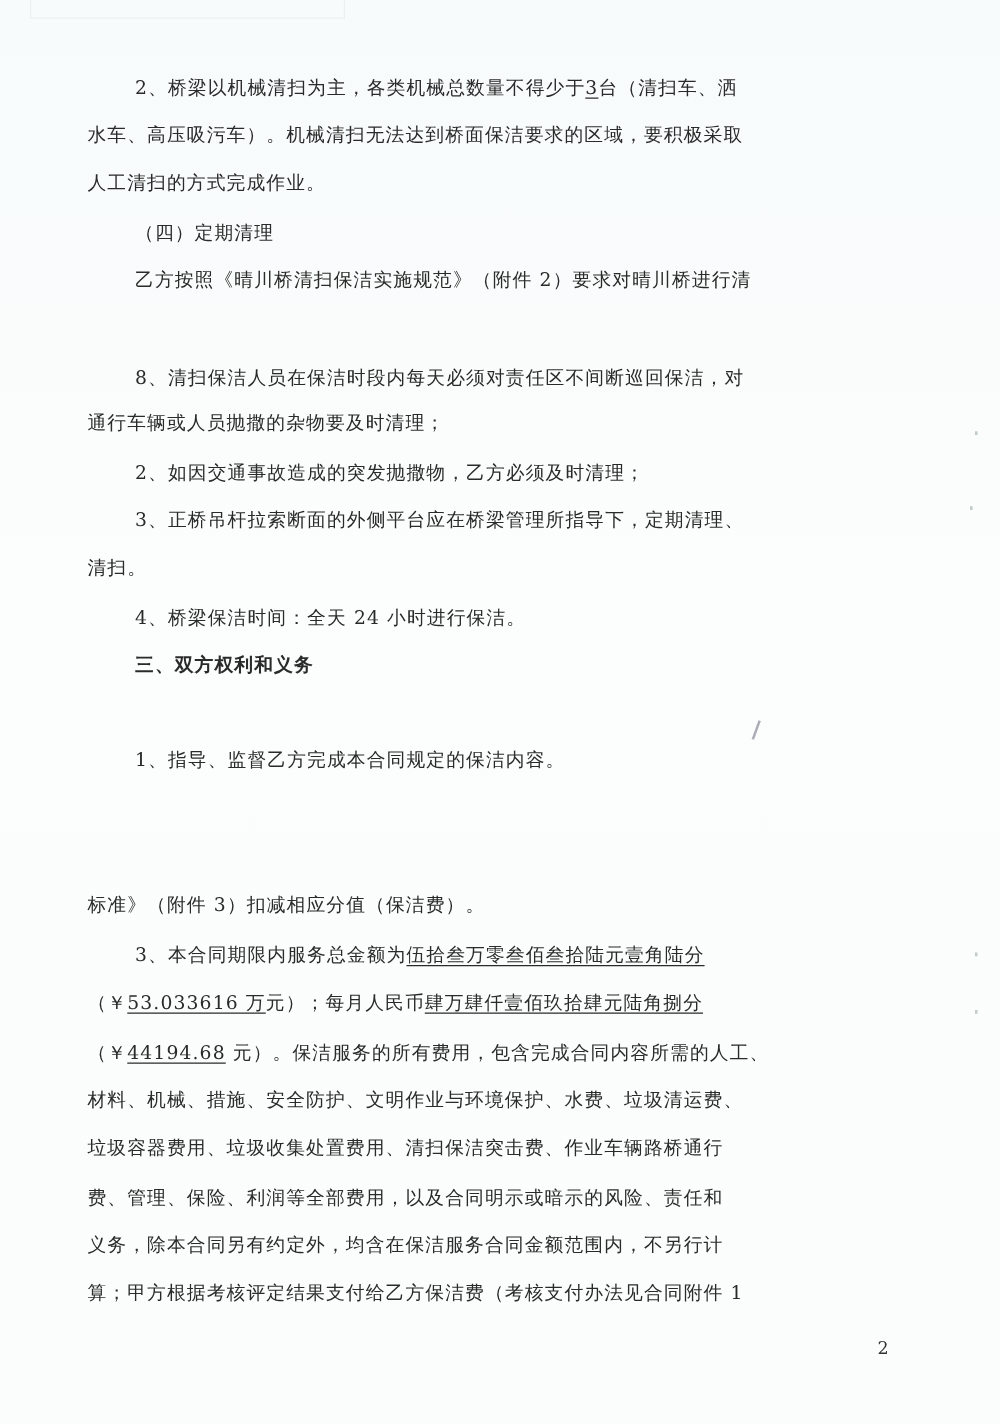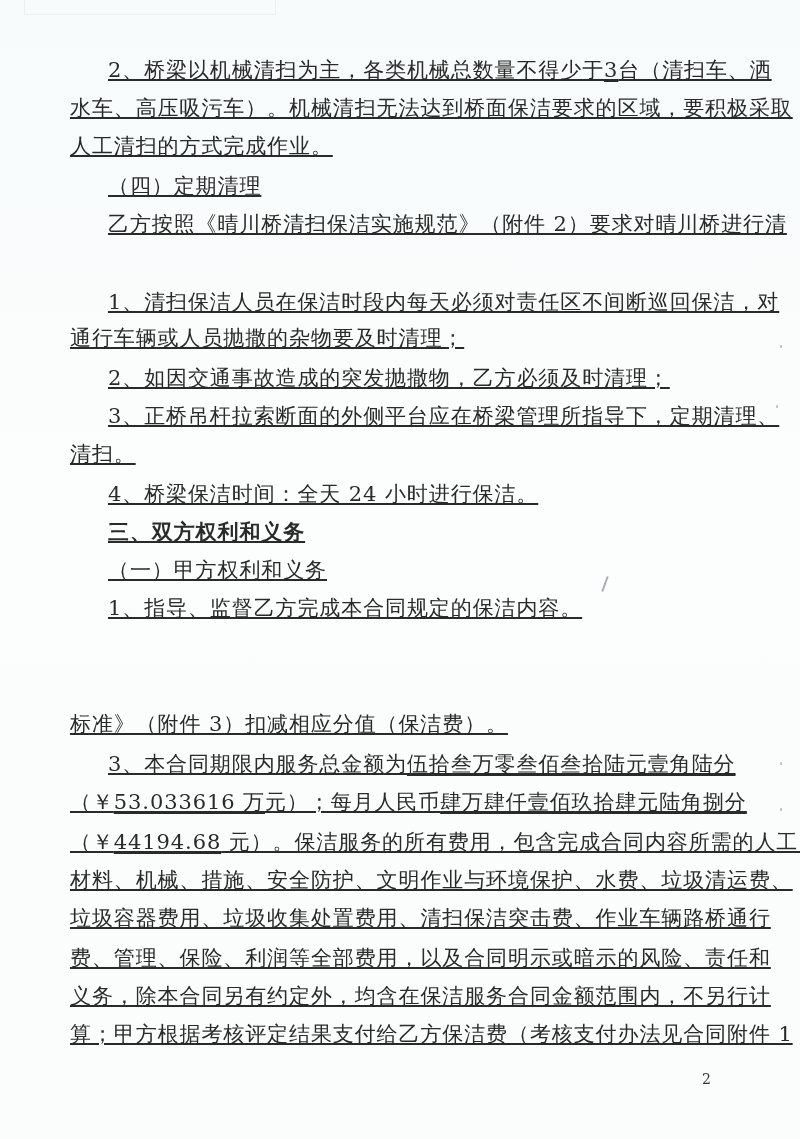--- a/index.html
+++ b/index.html
@@ -13,22 +13,22 @@
   .page {
     position:absolute; left:0; top:0; width:800px; height:1139px;
     background:linear-gradient(180deg,#f7fbfb 0%,#fcfdfd 40%,#fbfcfc 100%);
   }
   .stamp-ghost {
     position:absolute; left:24px; top:0; width:250px; height:14px;
     border:1px solid #e6eeee; border-top:none; opacity:.7;
   }
   .line {
     position:absolute; left:70px; width:660px;
-    font-size:21px; line-height:28px; height:28px;
-    white-space:nowrap; letter-spacing:0.9px;text-decoration:underline;
+    font-size:15px; line-height:28px; height:28px;
+    white-space:nowrap; letter-spacing:0.9px;
   }
   .indent { left:108px; }
   .bold { font-weight:bold; }
   .ul { text-decoration:underline; text-underline-offset:3px; }
   .page-num {
     position:absolute; left:702px; top:1071px; font-size:14px; color:#333;
   }
   .speck { position:absolute; width:2px; height:3px; background:#9aa; opacity:.6; }
   .mark { position:absolute; left:604px; top:576px; width:2px; height:16px; background:#778; transform:rotate(20deg); opacity:.6;}
 </style>
@@ -36,28 +36,27 @@
 <body>
 
 <div class="page">
   <div class="stamp-ghost"></div>
 
   <div class="line indent" style="top:56px"><span>2、桥梁以机械清扫为主，各类机械总数量不得少于</span><span class="ul">3</span><span>台（清扫车、洒</span></div>
   <div class="line" style="top:94px">水车、高压吸污车）。机械清扫无法达到桥面保洁要求的区域，要积极采取</div>
   <div class="line" style="top:132px">人工清扫的方式完成作业。</div>
   <div class="line indent" style="top:172px">（四）定期清理</div>
   <div class="line indent" style="top:210px">乙方按照《晴川桥清扫保洁实施规范》（附件 2）要求对晴川桥进行清</div>
-  <div class="line indent" style="top:288px">1、清扫保洁人员在保洁时段内每天必须对责任区不间断巡回保洁，对</div>
+  <div class="line indent" style="top:288px">8、清扫保洁人员在保洁时段内每天必须对责任区不间断巡回保洁，对</div>
   <div class="line" style="top:324px">通行车辆或人员抛撒的杂物要及时清理；</div>
   <div class="line indent" style="top:364px">2、如因交通事故造成的突发抛撒物，乙方必须及时清理；</div>
   <div class="line indent" style="top:402px">3、正桥吊杆拉索断面的外侧平台应在桥梁管理所指导下，定期清理、</div>
   <div class="line" style="top:440px">清扫。</div>
   <div class="line indent" style="top:480px">4、桥梁保洁时间：全天 24 小时进行保洁。</div>
   <div class="line indent bold" style="top:518px">三、双方权利和义务</div>
-  <div class="line indent" style="top:556px">（一）甲方权利和义务</div>
   <div class="line indent" style="top:594px">1、指导、监督乙方完成本合同规定的保洁内容。</div>
   <div class="line" style="top:710px">标准》（附件 3）扣减相应分值（保洁费）。</div>
 
   <div class="line indent" style="top:750px"><span>3、本合同期限内服务总金额为</span><span class="ul">伍拾叁万零叁佰叁拾陆元壹角陆分</span></div>
   <div class="line" style="top:788px"><span>（￥</span><span class="ul">53.033616 万</span><span>元）；每月人民币</span><span class="ul">肆万肆仟壹佰玖拾肆元陆角捌分</span></div>
   <div class="line" style="top:828px"><span>（￥</span><span class="ul">44194.68</span><span> 元）。保洁服务的所有费用，包含完成合同内容所需的人工、</span></div>
   <div class="line" style="top:866px">材料、机械、措施、安全防护、文明作业与环境保护、水费、垃圾清运费、</div>
   <div class="line" style="top:904px">垃圾容器费用、垃圾收集处置费用、清扫保洁突击费、作业车辆路桥通行</div>
   <div class="line" style="top:982px">义务，除本合同另有约定外，均含在保洁服务合同金额范围内，不另行计</div>
   <div class="line" style="top:944px">费、管理、保险、利润等全部费用，以及合同明示或暗示的风险、责任和</div>

